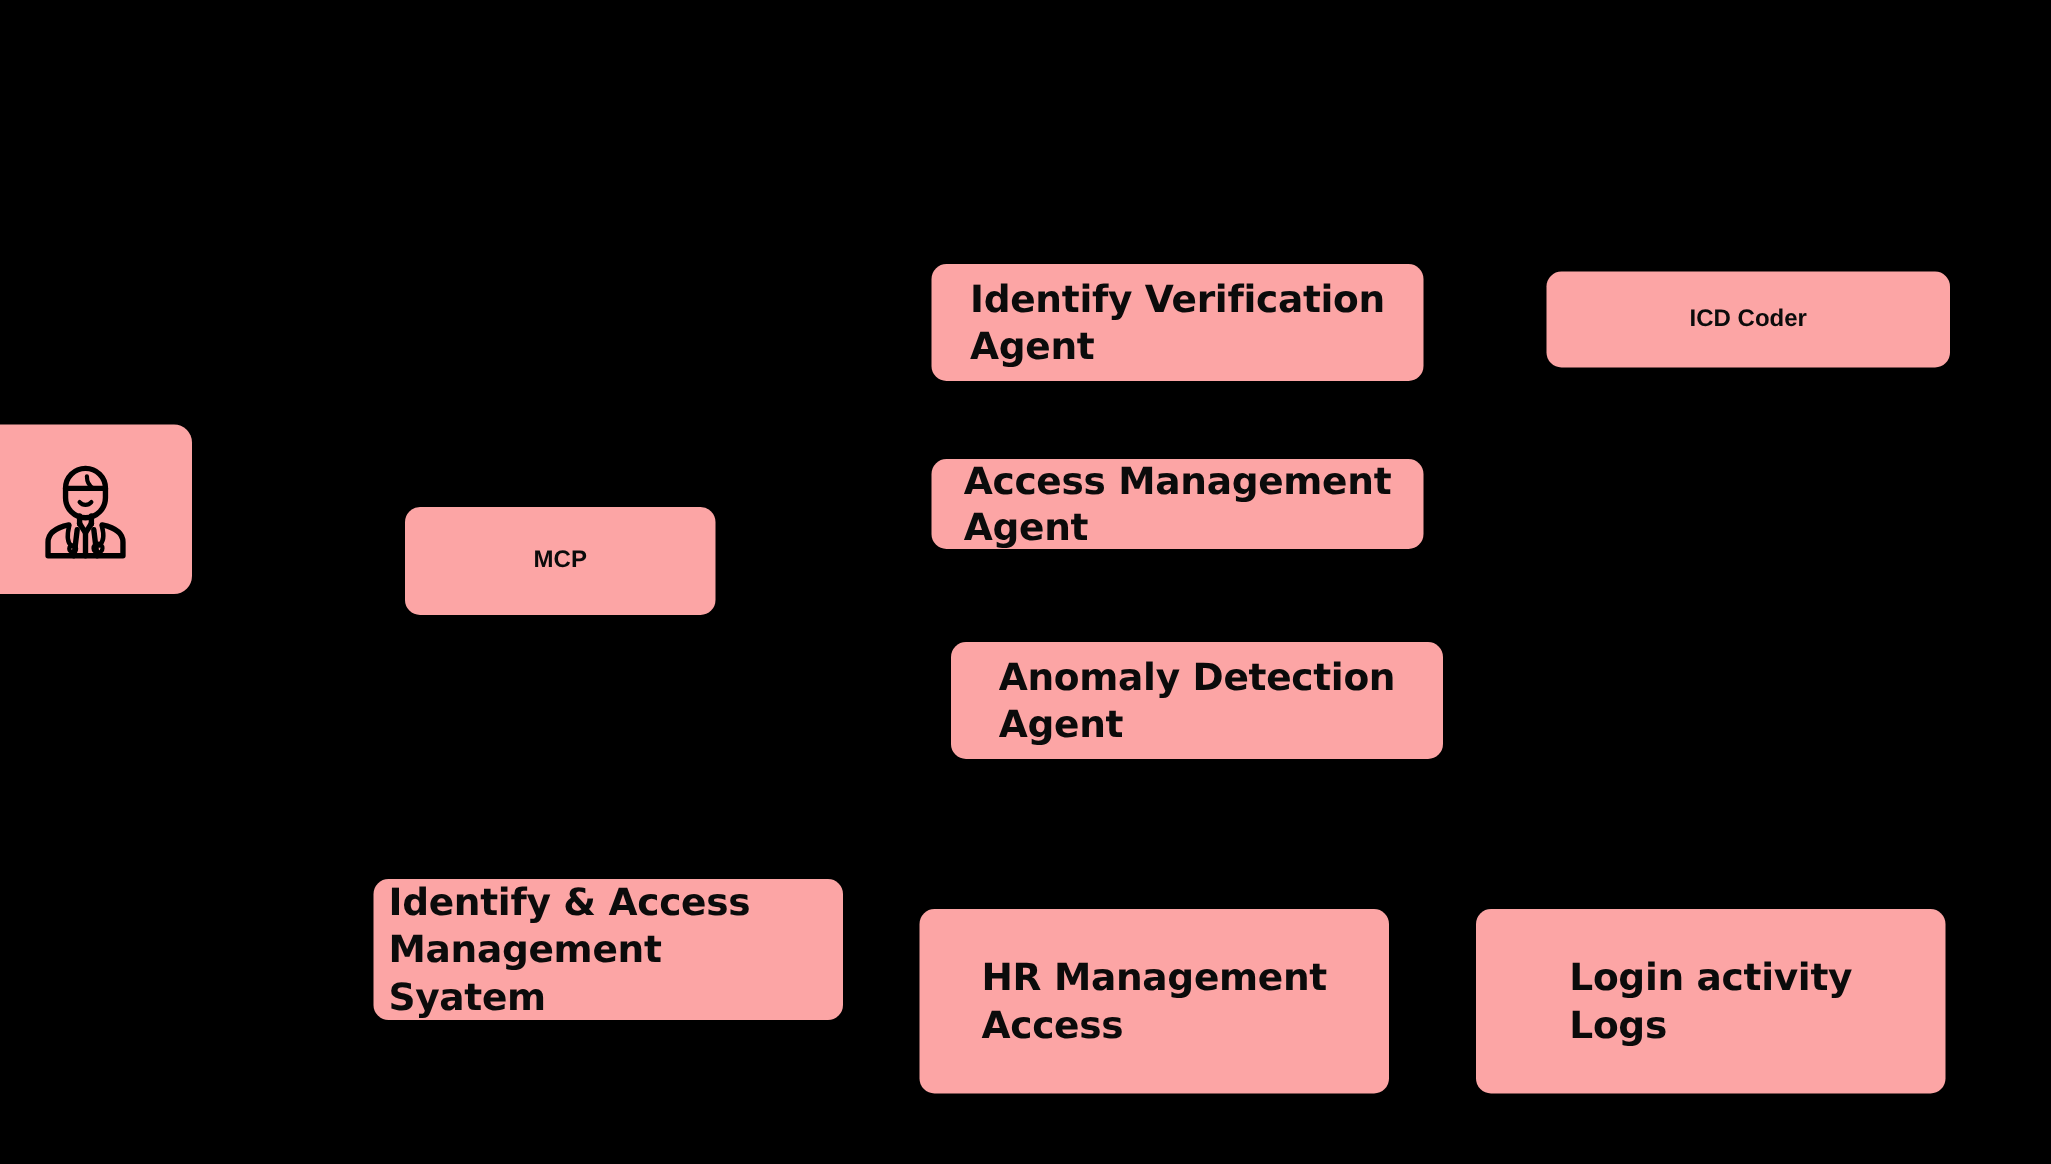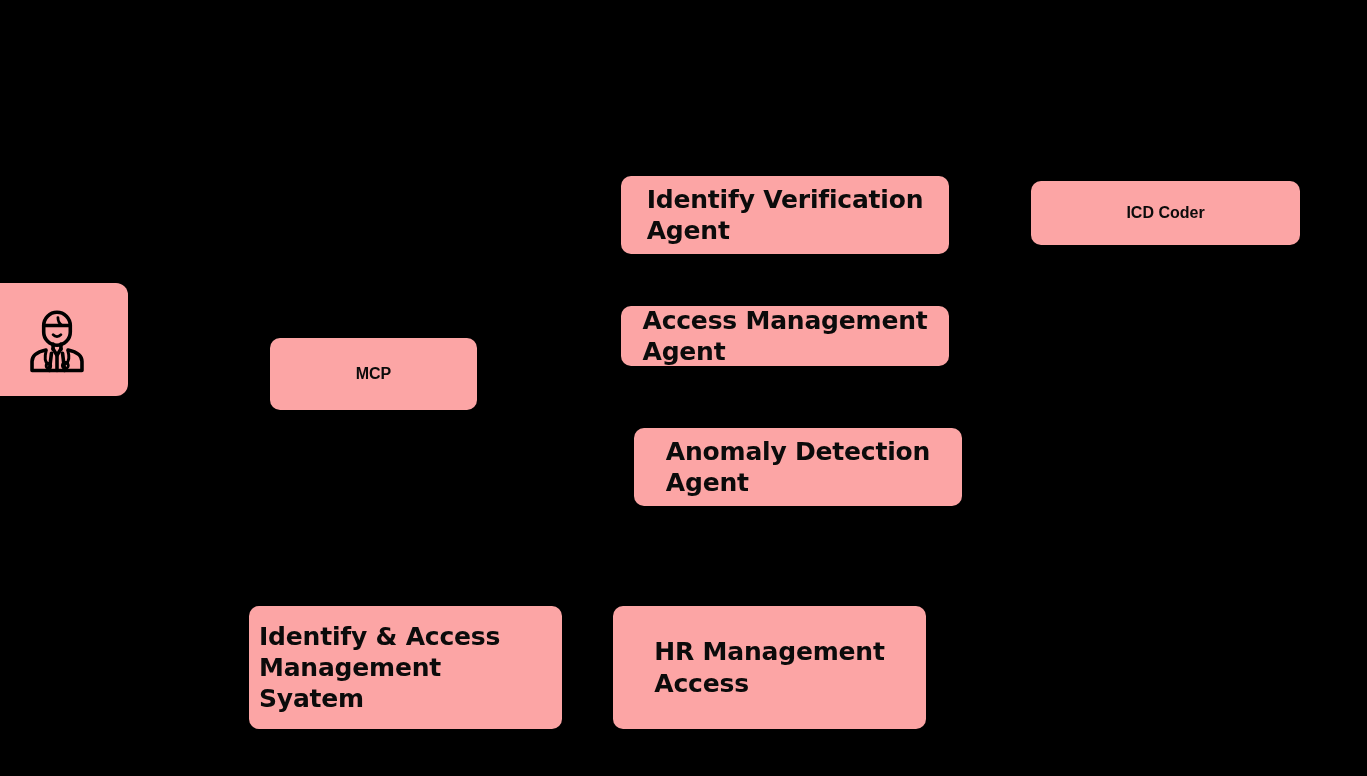--- a/index.html
+++ b/index.html
@@ -43,21 +43,21 @@
     letter-spacing: 0px;
   }
 
   
   #doctor-node   { left: -14px; top: 283px;  width: 142px; height: 113px; border-radius: 12px; }
   #mcp-node      { left: 270px; top: 322px;  width: 207px; height: 72px; margin-top: 16px;  }
   #agent-ident   { left: 621px; top: 176px;  width: 328px; height: 78px;  }
   #agent-access  { left: 621px; top: 306px;  width: 328px; height: 60px;  }
   #agent-anomaly { left: 634px; top: 428px;  width: 328px; height: 78px;  }
   #icd-node      { left: 1031px; top: 181px; width: 269px; height: 64px;  }
-  #sys-iam       { left: 249px; top: 606px;  width: 313px; height: 123px; }
+  #sys-iam       { left: 249px; top: 586px;  width: 313px; height: 94px; }
   #sys-hr        { left: 613px; top: 606px;  width: 313px; height: 123px; }
   #sys-logs      { left: 984px; top: 606px;  width: 313px; height: 123px; }
 
   .doctor-icon {
     width: 74px;
     height: 74px;
     display: block;
   }
 </style>
 </head>
@@ -110,14 +110,16 @@
 Agent</div>
 
   <div class="node neo" id="icd-node">ICD Coder</div>
 
   <div class="node geo" id="sys-iam">Identify &amp; Access
 Management Syatem</div>
 
   <div class="node geo" id="sys-hr">HR Management
 Access</div>
 
+  <div class="node geo" id="sys-logs">Login activity
+Logs</div>
 
 </div>
 
 </body></html>

